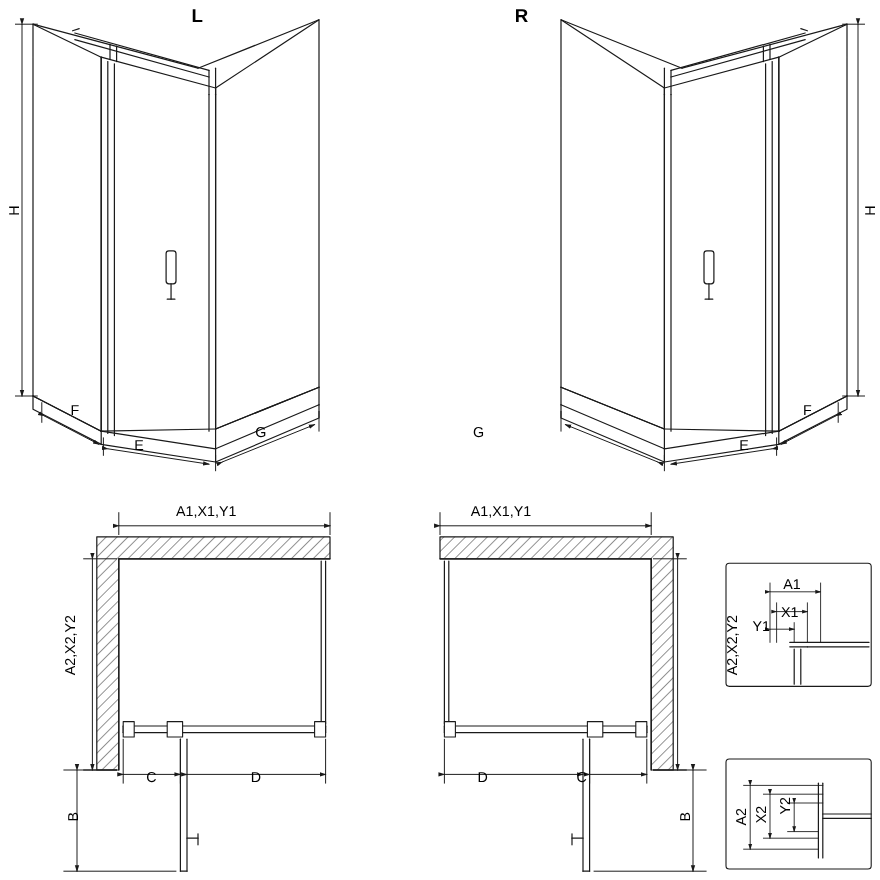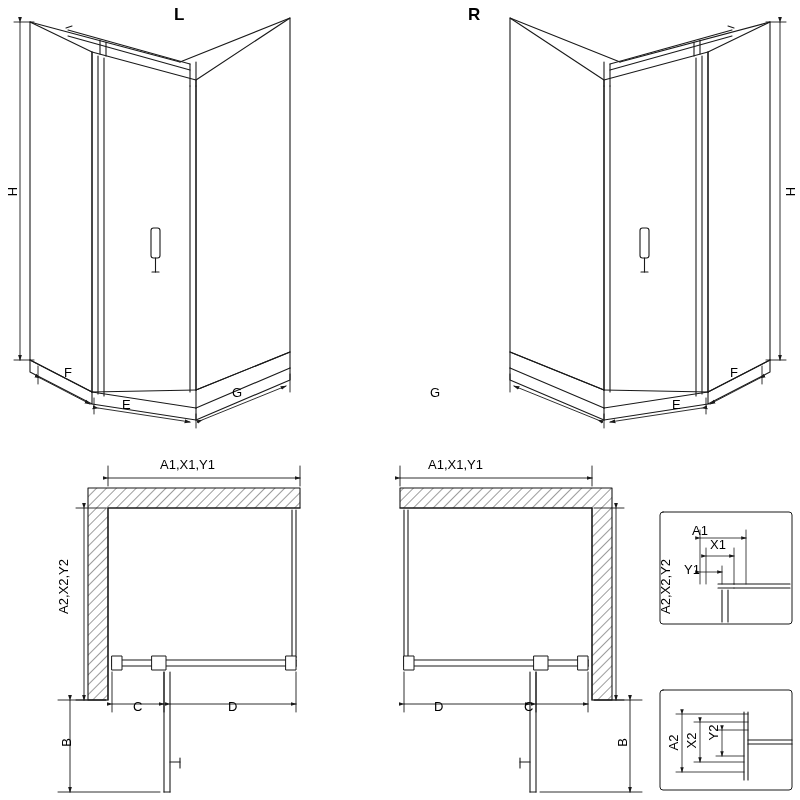--- a/index.html
+++ b/index.html
@@ -361,21 +361,21 @@
   <div class="lbl" style="left:133px; top:700px;">C</div>
   <div class="lbl" style="left:228px; top:700px;">D</div>
   <div class="lbl rot" style="left:62px; top:736px;">B</div>
 
   <div class="lbl" style="left:428px; top:458px;">A1,X1,Y1</div>
   <div class="lbl rot" style="left:638px; top:580px;">A2,X2,Y2</div>
   <div class="lbl" style="left:434px; top:700px;">D</div>
   <div class="lbl" style="left:524px; top:700px;">C</div>
   <div class="lbl rot" style="left:618px; top:736px;">B</div>
 
-  <div class="lbl" style="left:692px; top:524px;">A1</div>
-  <div class="lbl" style="left:710px; top:538px;">X1</div>
+  <div class="lbl" style="left:712px; top:524px;">A1</div>
+  <div class="lbl" style="left:710px; top:550px;">X1</div>
   <div class="lbl" style="left:684px; top:563px;">Y1</div>
 
   <div class="lbl rot" style="left:666px; top:736px;">A2</div>
   <div class="lbl rot" style="left:684px; top:734px;">X2</div>
   <div class="lbl rot" style="left:706px; top:726px;">Y2</div>
 
 </div>
 
 </body></html>

